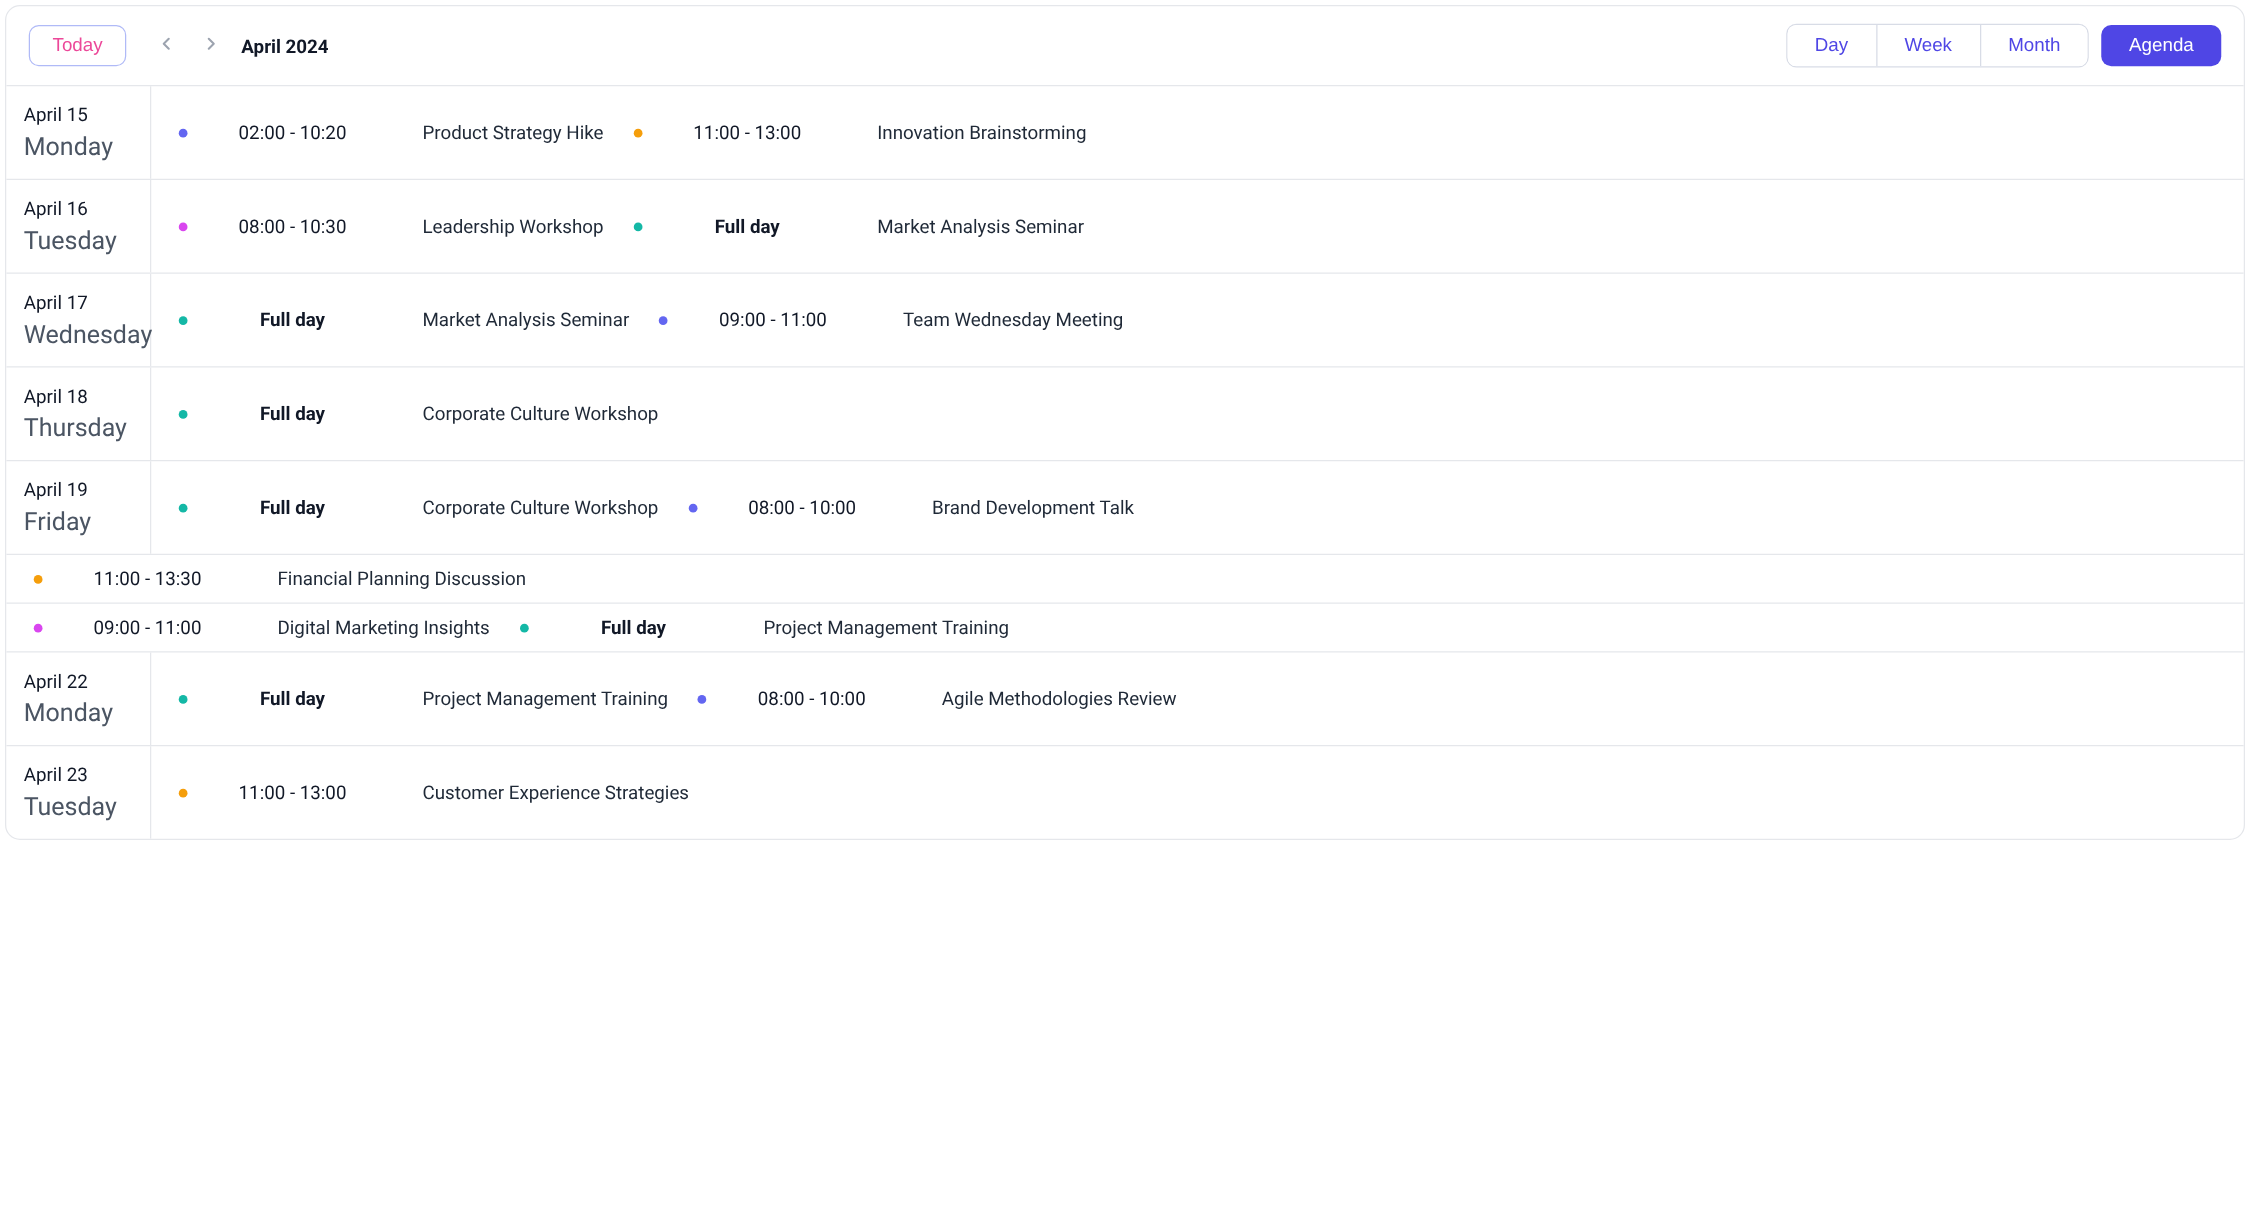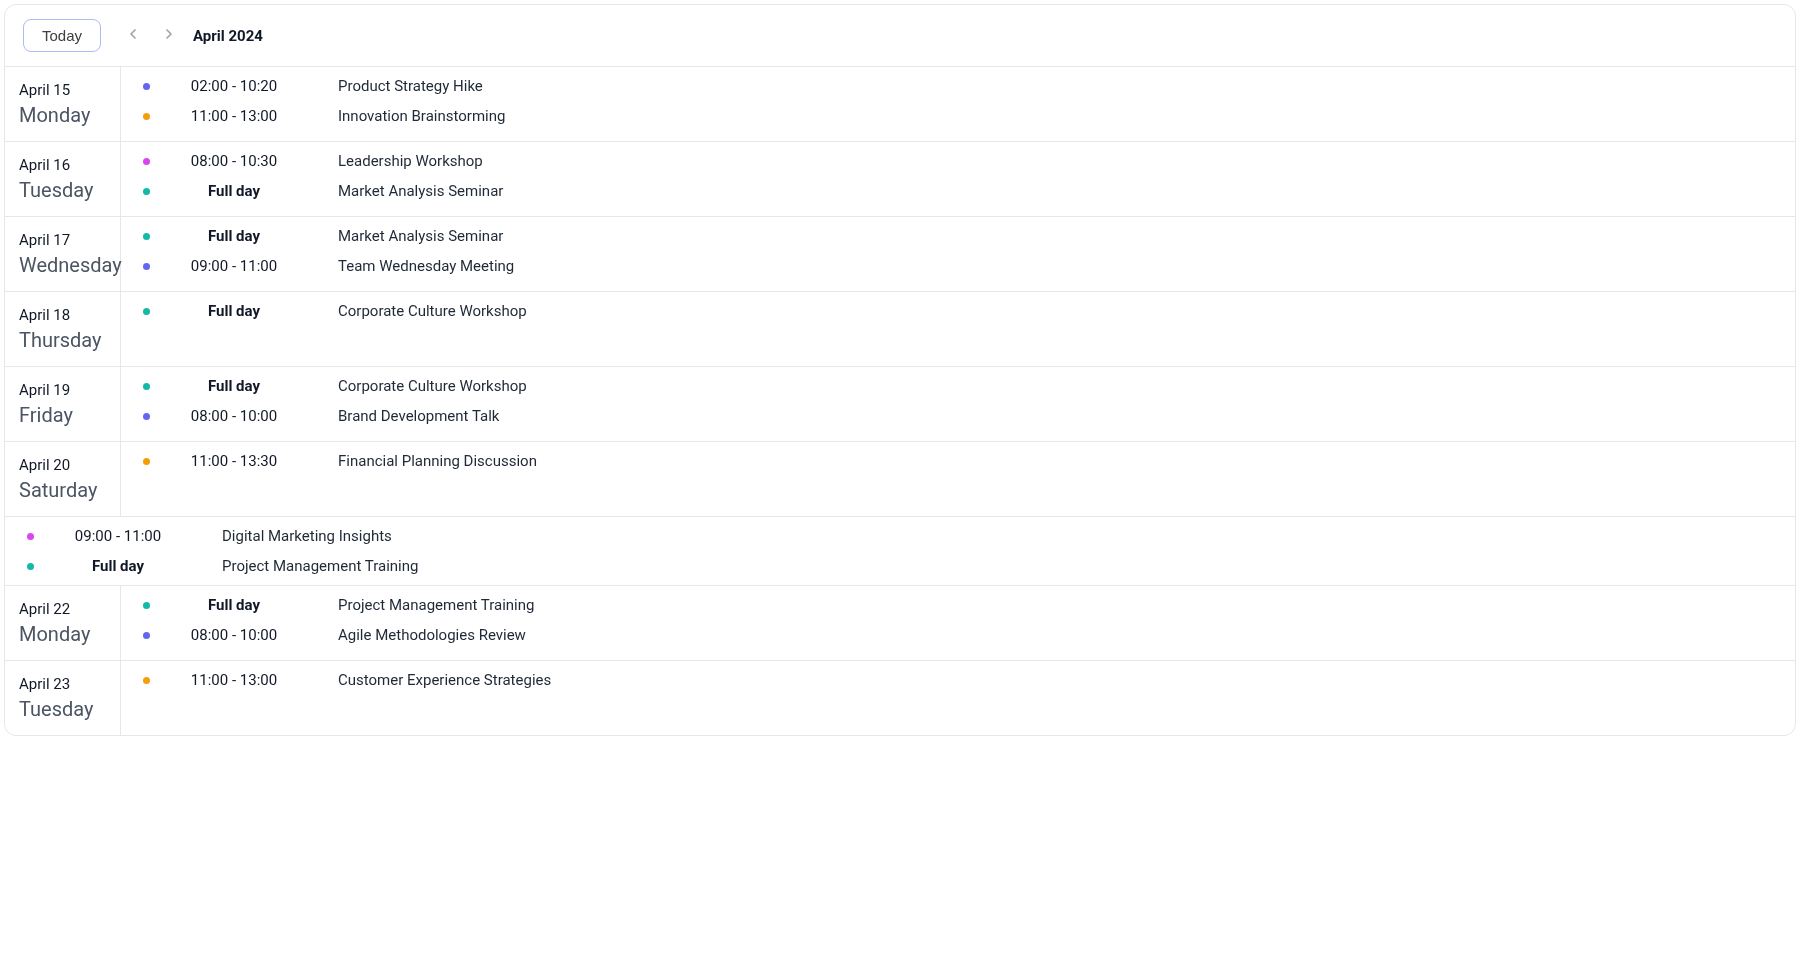--- a/index.html
+++ b/index.html
@@ -21,21 +21,21 @@
     }
     .toolbar {
       display: flex;
       align-items: center;
       padding: 14px 18px;
       border-bottom: 1px solid #e5e7eb;
     }
     .today-btn {
       border: 1px solid #b0baf7;
       background: #fff;
-      color: #404040;
+      color: #ec4899;
       padding: 7px 18px;
       border-radius: 8px;
       font-size: 15px;
       font-weight: 500;
       cursor: pointer;
     }
     .nav-arrows {
       display: flex;
       align-items: center;
       margin-left: 18px;
@@ -120,22 +120,21 @@
     }
     .day-name {
       font-size: 20px;
       color: #4b5563;
       margin-top: 4px;
     }
     .events-col {
       flex: 1;
       padding: 10px 10px 10px 22px;
       display: flex;
-      flex-direction: column;
-      gap: 12px;
+      gap: 24px;
     }
     .event-row {
       display: flex;
       align-items: center;
     }
     .dot {
       width: 7px;
       height: 7px;
       border-radius: 50%;
       flex-shrink: 0;
@@ -174,20 +173,28 @@
       <button class="arrow-btn">
         <span>
           <svg viewBox="0 0 24 24" fill="none" stroke="currentColor" stroke-width="2.5" stroke-linecap="round" stroke-linejoin="round">
               <polyline points="9 18 15 12 9 6"></polyline>
             </svg>
         </span>
       </button>
     </div>
     <div class="month-title">April 2024</div>
     <div class="spacer"></div>
+    <div class="view-group">
+      <div class="seg">
+        <button>Day</button>
+        <button>Week</button>
+        <button>Month</button>
+      </div>
+      <button class="agenda-btn">Agenda</button>
+    </div>
   </div>
 
   <div class="agenda-list" id="agenda-list">
 
   <div class="day-row">
         <div class="day-col">
           <div class="day-date">April 15</div>
           <div class="day-name">Monday</div>
         </div>
         <div class="events-col">
@@ -264,24 +271,20 @@
             <span class="event-title">Corporate Culture Workshop</span>
           </div>
           <div class="event-row">
             <span class="dot" style="background: rgb(99, 102, 241);"></span>
             <span class="time-slot">08:00 - 10:00</span>
             <span class="event-title">Brand Development Talk</span>
           </div>
         </div>
       </div>
       <div class="day-row">
-        <div class="day-col">
-          <div class="day-date">April 20</div>
-          <div class="day-name">Saturday</div>
-        </div>
         <div class="events-col">
           <div class="event-row">
             <span class="dot" style="background: rgb(245, 158, 11);"></span>
             <span class="time-slot">11:00 - 13:30</span>
             <span class="event-title">Financial Planning Discussion</span>
           </div>
         </div>
       </div>
       <div class="day-row">
         <div class="events-col">

